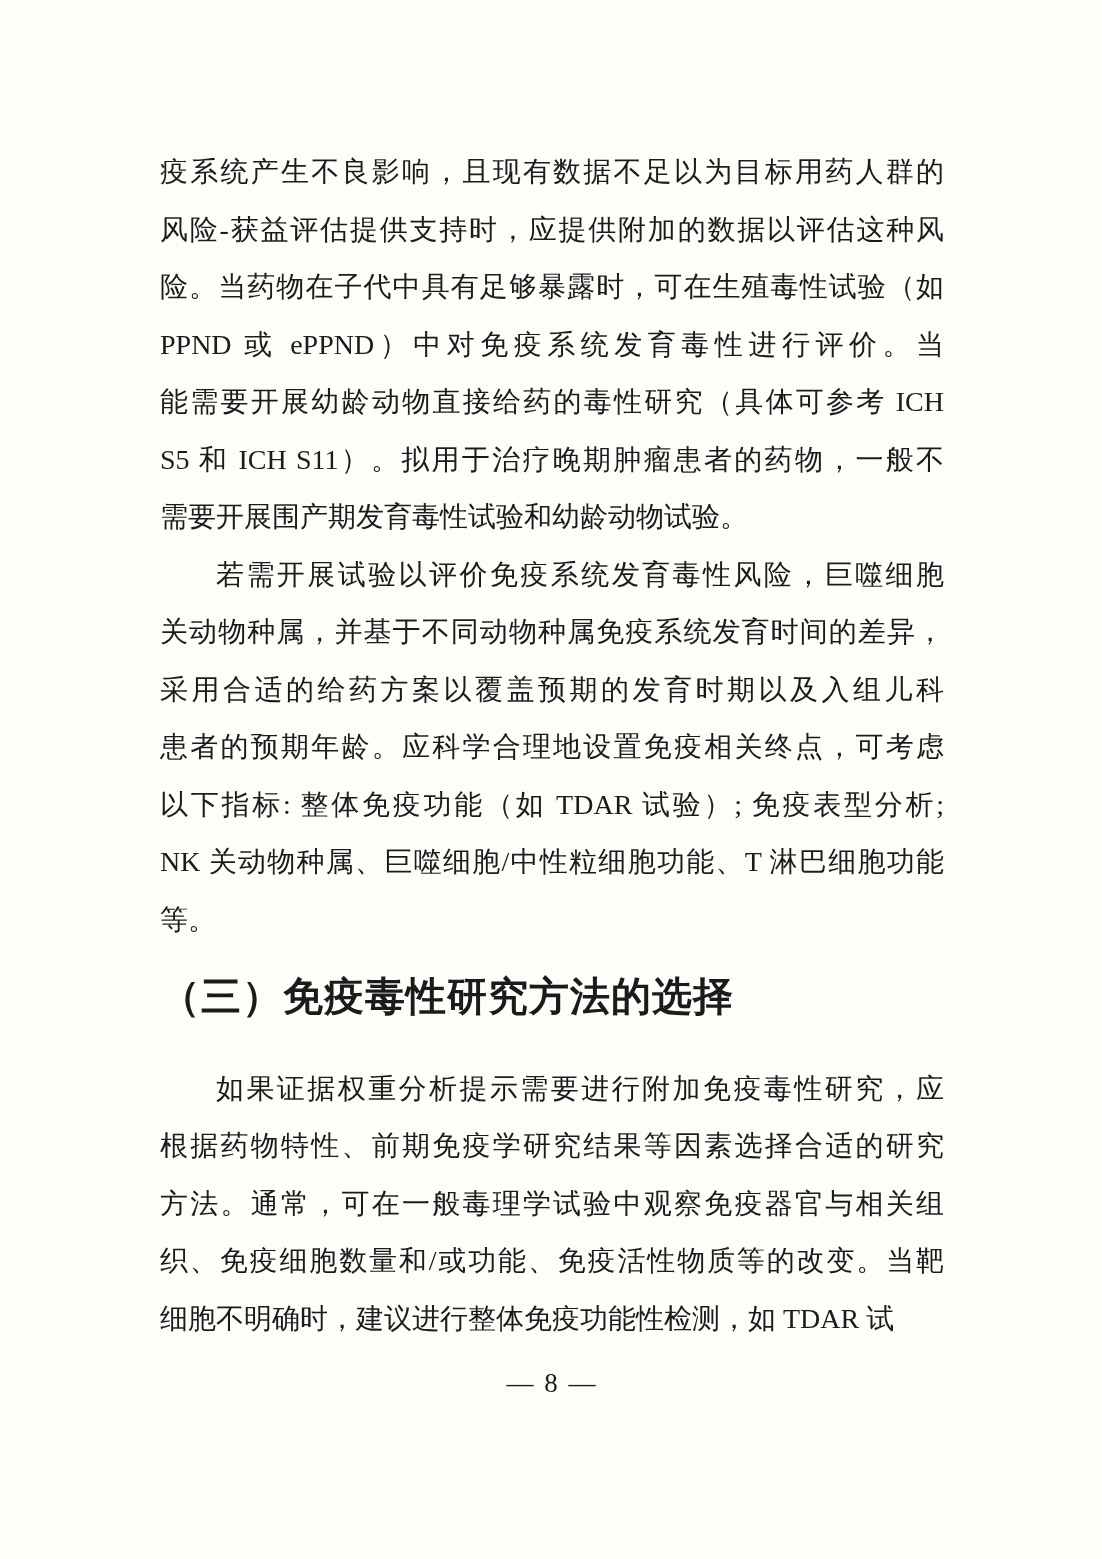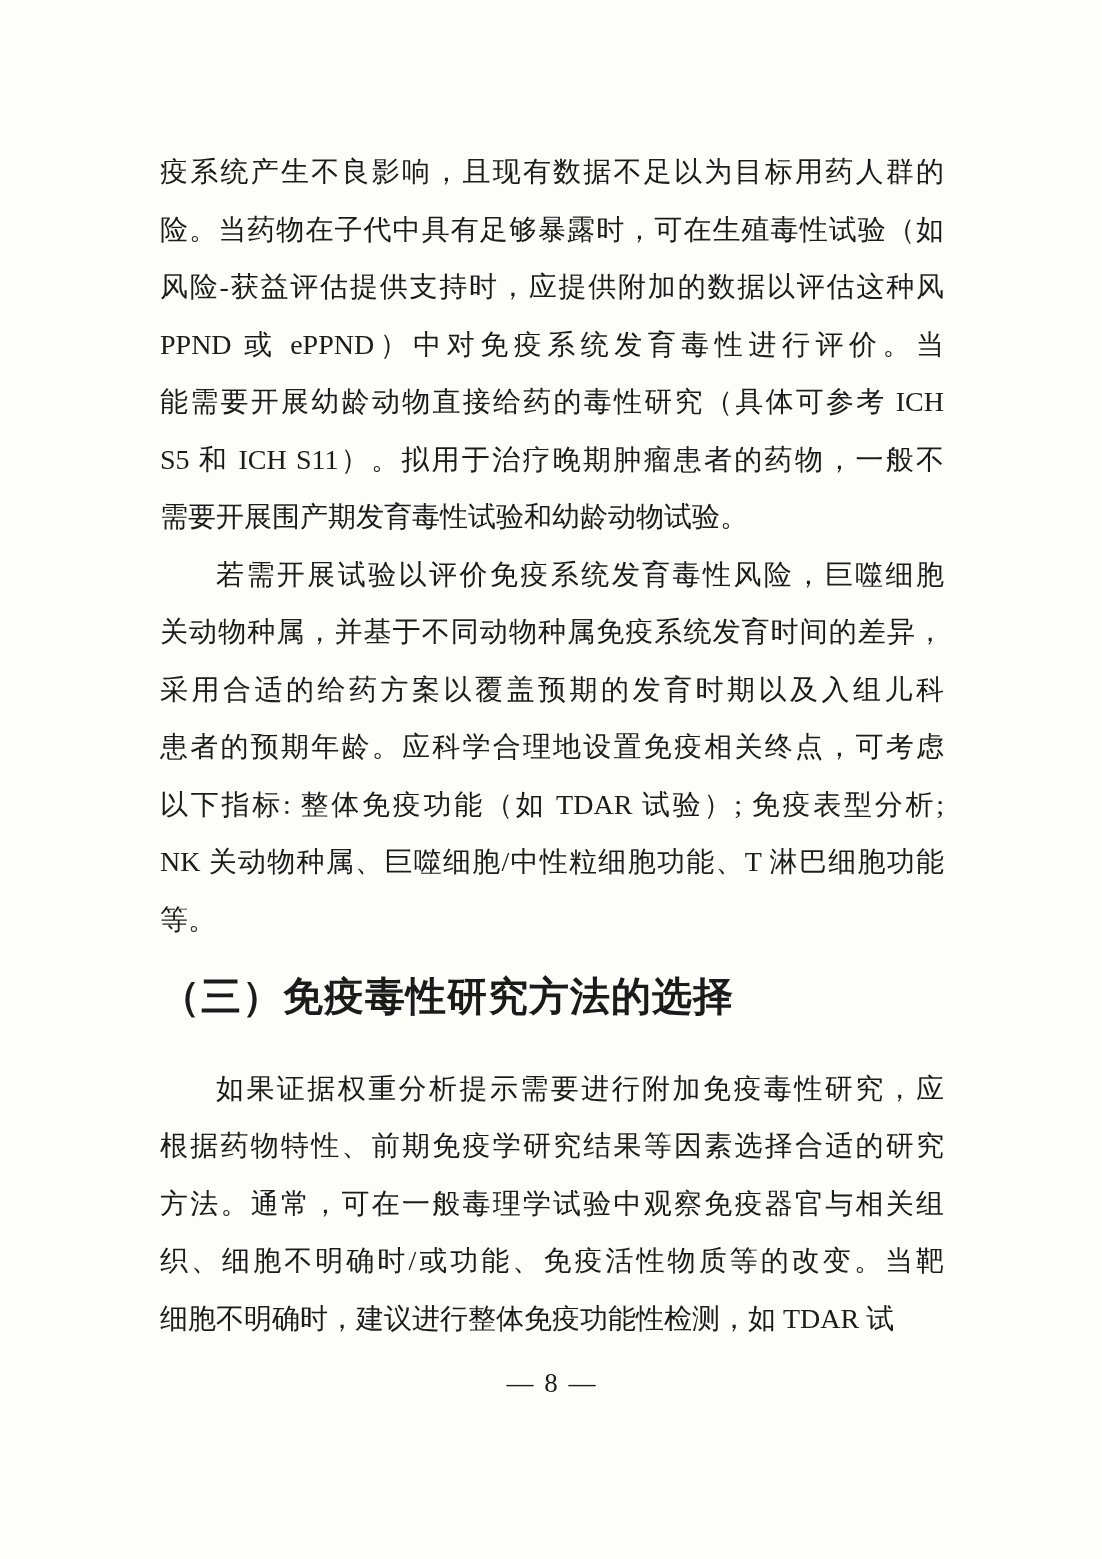--- a/index.html
+++ b/index.html
@@ -53,22 +53,22 @@
     letter-spacing: 2px;
   }
 </style>
 </head>
 <body>
 
 <main class="page">
 
   <section class="para">
       <div class="line">疫系统产生不良影响，且现有数据不足以为目标用药人群的</div>
+      <div class="line">风险-获益评估提供支持时，应提供附加的数据以评估这种风</div>
       <div class="line">险。当药物在子代中具有足够暴露时，可在生殖毒性试验（如</div>
-      <div class="line">风险-获益评估提供支持时，应提供附加的数据以评估这种风</div>
       <div class="line">PPND 或 ePPND）中对免疫系统发育毒性进行评价。当</div>
       <div class="line">能需要开展幼龄动物直接给药的毒性研究（具体可参考 ICH</div>
       <div class="line">S5 和 ICH S11）。拟用于治疗晚期肿瘤患者的药物，一般不</div>
       <div class="line end">需要开展围产期发育毒性试验和幼龄动物试验。</div>
     </section>
 
   <section class="para">
       <div class="line indent">若需开展试验以评价免疫系统发育毒性风险，巨噬细胞</div>
       <div class="line">关动物种属，并基于不同动物种属免疫系统发育时间的差异，</div>
       <div class="line">采用合适的给药方案以覆盖预期的发育时期以及入组儿科</div>
@@ -77,21 +77,21 @@
       <div class="line">NK 关动物种属、巨噬细胞/中性粒细胞功能、T 淋巴细胞功能</div>
       <div class="line end">等。</div>
     </section>
 
   <h2 class="heading">（三）免疫毒性研究方法的选择</h2>
 
   <section class="para">
       <div class="line indent">如果证据权重分析提示需要进行附加免疫毒性研究，应</div>
       <div class="line">根据药物特性、前期免疫学研究结果等因素选择合适的研究</div>
       <div class="line">方法。通常，可在一般毒理学试验中观察免疫器官与相关组</div>
-      <div class="line">织、细胞不明确时/或功能、免疫活性物质等的改变。当靶</div>
+      <div class="line">织、免疫细胞数量和/或功能、免疫活性物质等的改变。当靶</div>
       <div class="line end">细胞不明确时，建议进行整体免疫功能性检测，如 TDAR 试</div>
     </section>
 
   <footer class="page-footer">
     <span>— 8 —</span>
   </footer>
 
 </main>
 
 </body></html>

